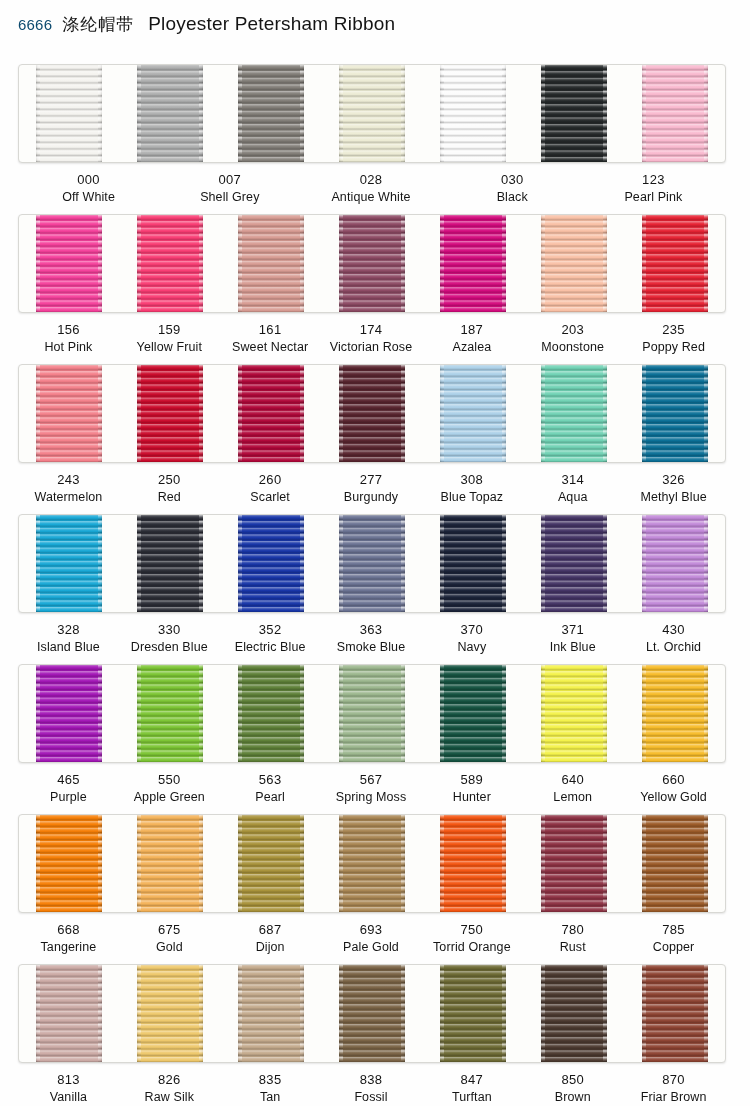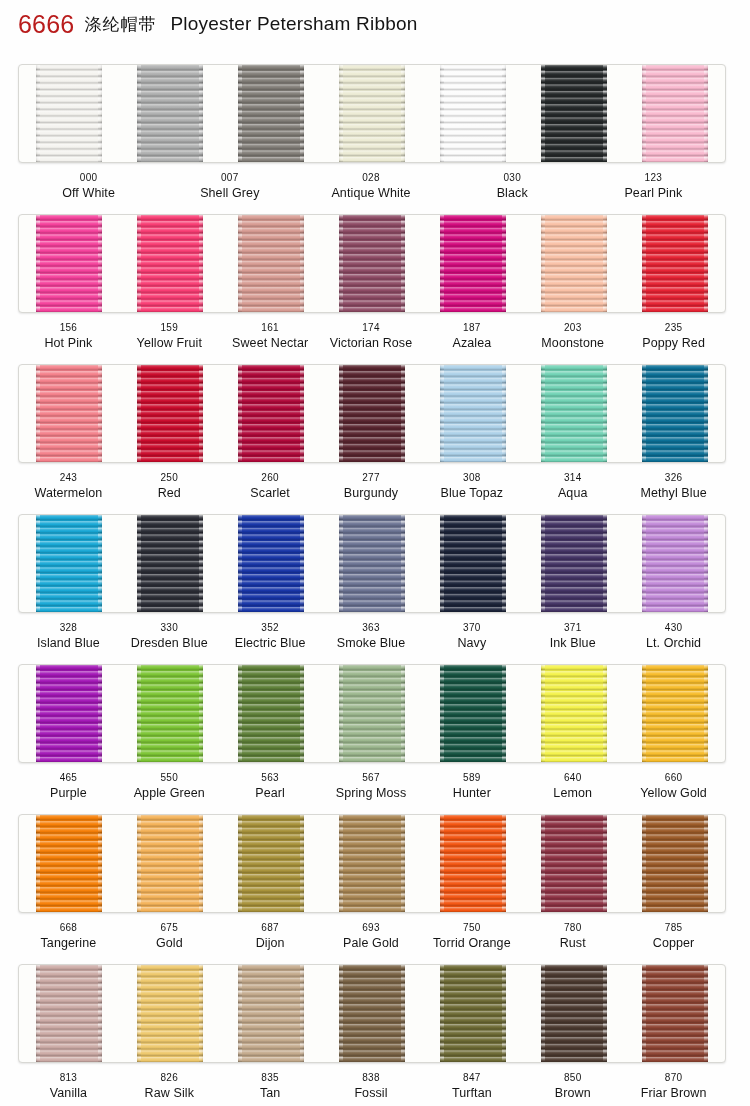--- a/index.html
+++ b/index.html
@@ -27,23 +27,23 @@
     position: absolute;
     left: 18px;
     top: 9px;
     height: 30px;
     display: flex;
     align-items: center;
     gap: 10px;
     white-space: nowrap;
   }
   .title-code {
-    font-size: 25px;
+    font-size: 15px;
     letter-spacing: 0.2px;
-    color: #b91c1c;
+    color: #0c4a6e;
   }
   .title-cn {
     font-size: 17px;
     color: #141414;
     letter-spacing: 1px;
   }
   .title-en {
     font-size: 19px;
     color: #141414;
     letter-spacing: 0.2px;
@@ -133,21 +133,21 @@
     display: flex;
   }
   .label-cell {
     flex: 1 1 0;
     text-align: center;
     padding-top: 10px;
     line-height: 1.35;
   }
   .label-code {
     display: block;
-    font-size: 10px;
+    font-size: 13px;
     color: #151515;
     letter-spacing: 0.3px;
   }
   .label-name {
     display: block;
     font-size: 12.5px;
     color: #151515;
     letter-spacing: 0.1px;
     white-space: nowrap;
   }

